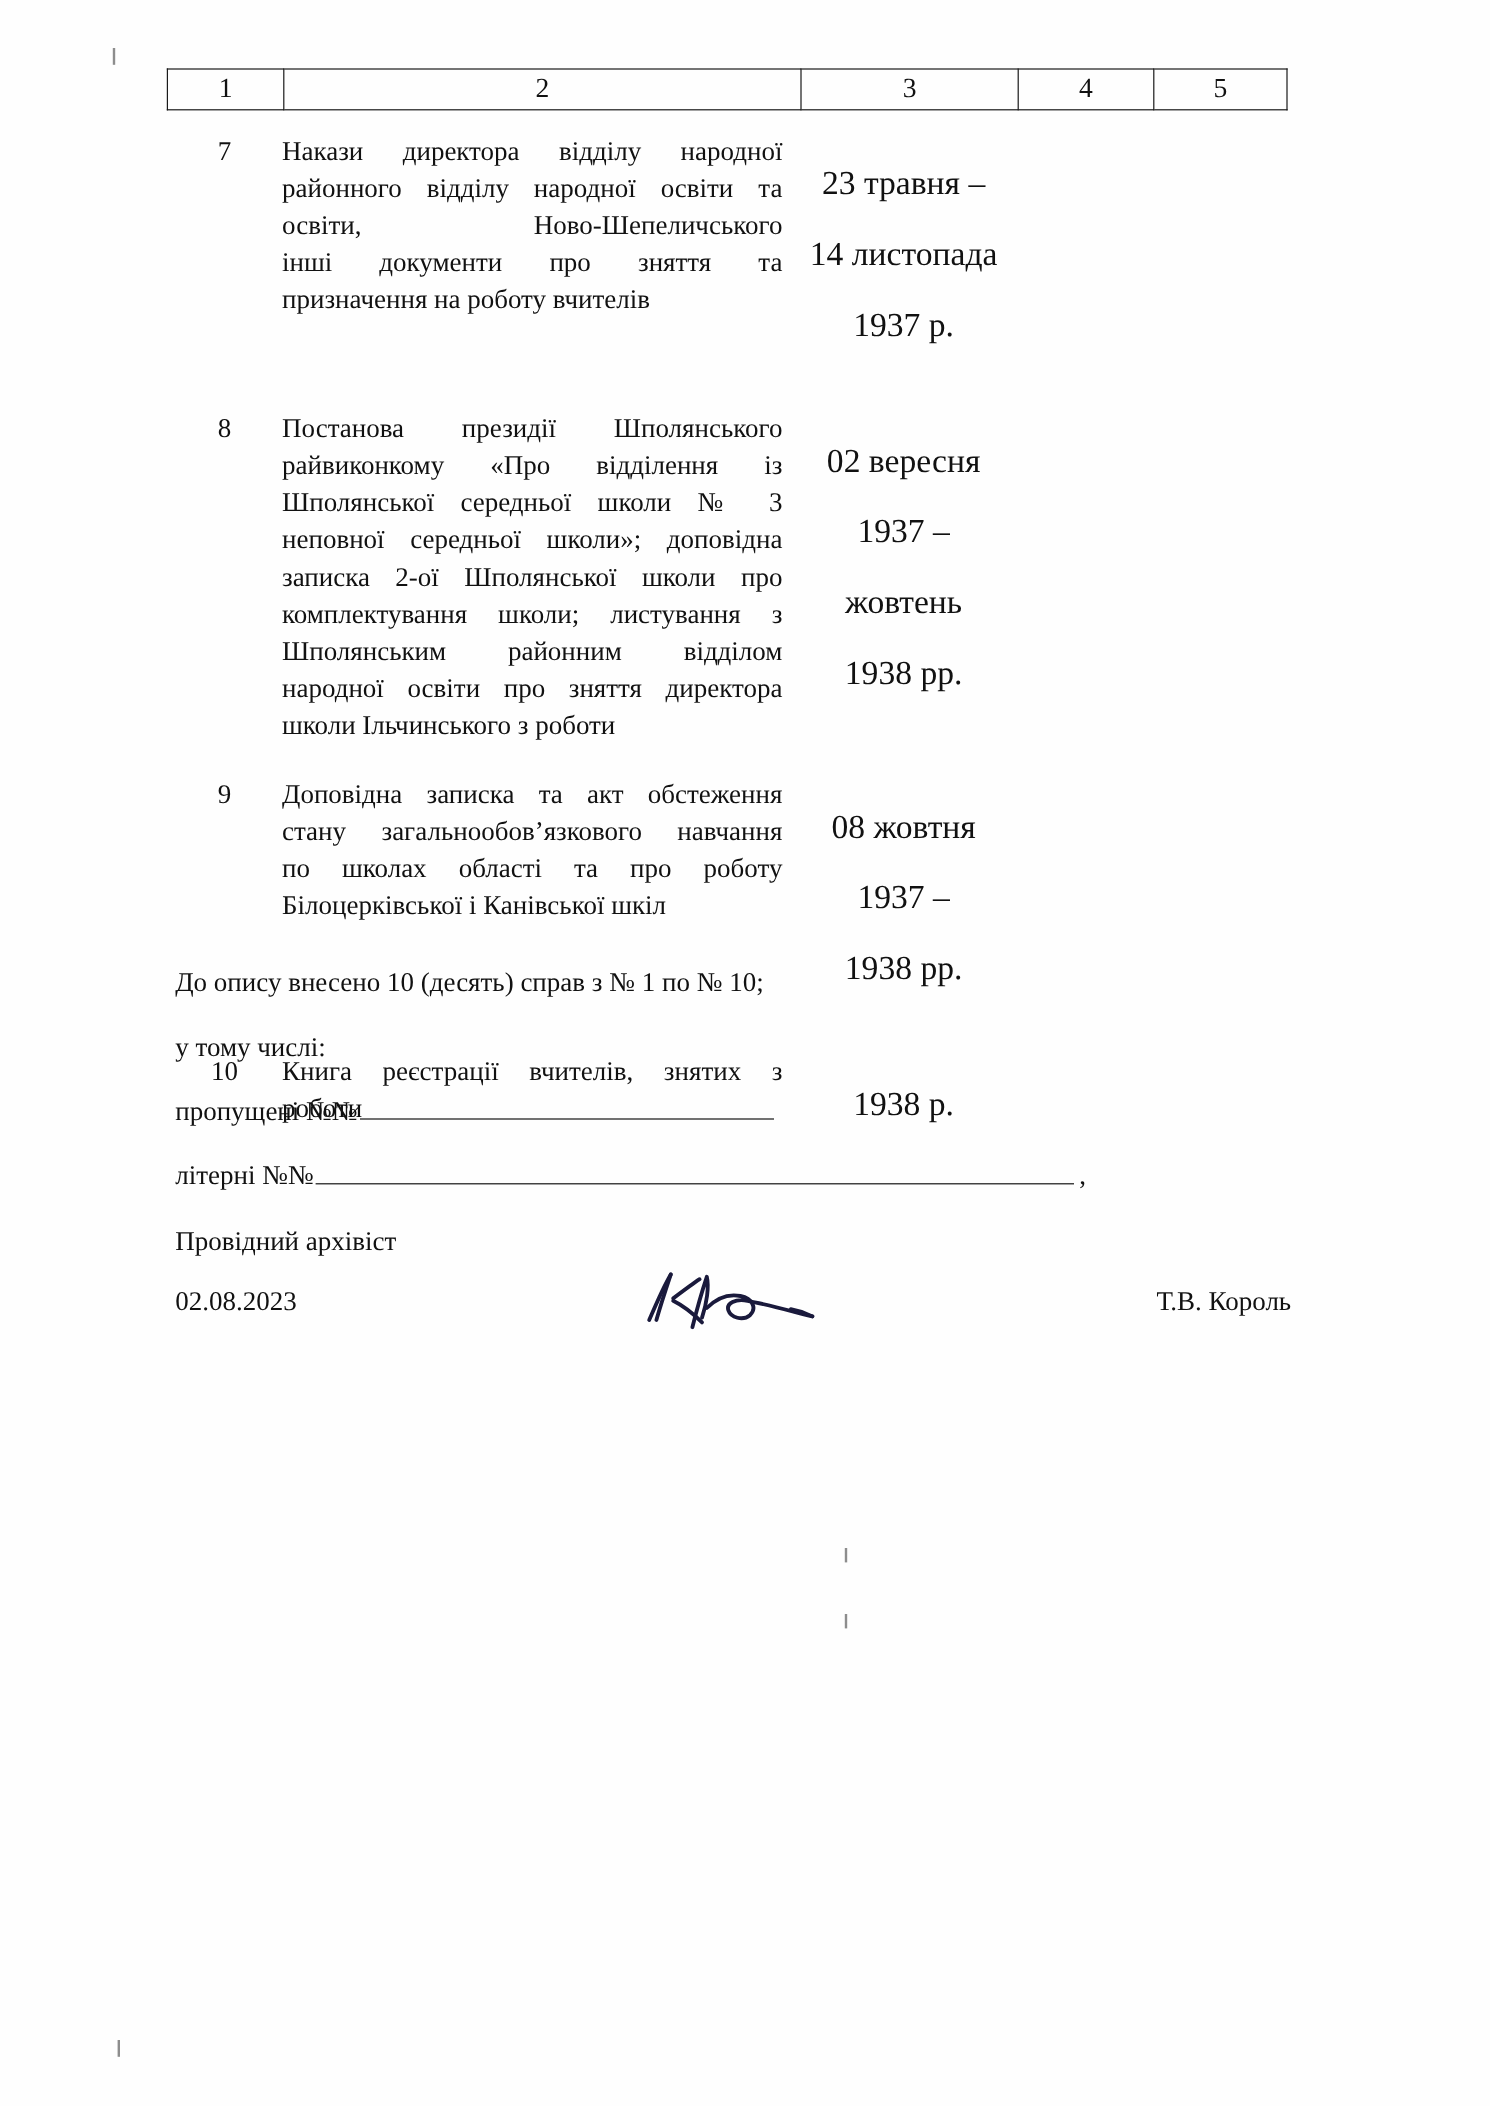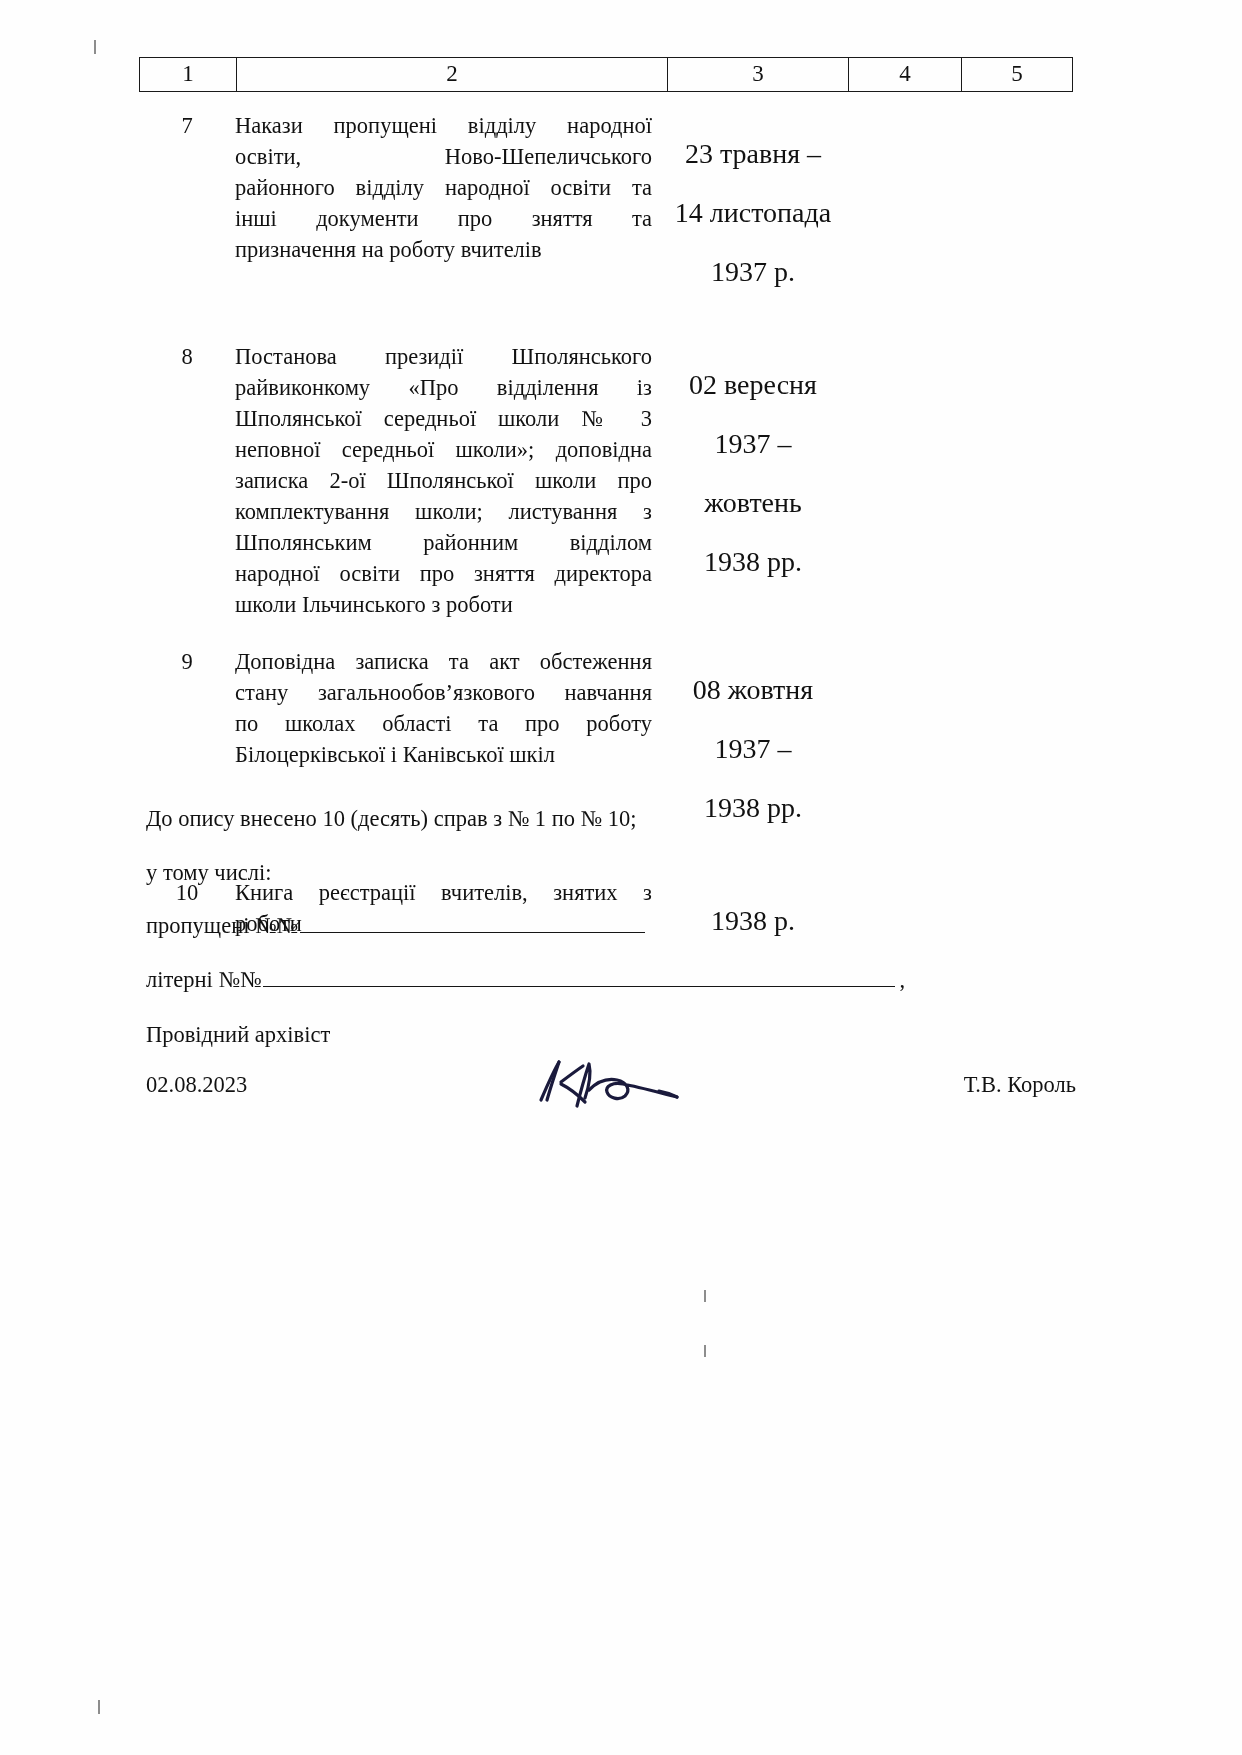--- a/index.html
+++ b/index.html
@@ -168,23 +168,23 @@
       <td class="c4">4</td>
       <td class="c5">5</td>
     </tr>
   </tbody>
     </table>
 
   <div class="rows" id="rows">
       <div class="row">
         <div class="num">7</div>
         <div class="desc">
-          <p class="just">Накази пропущені відділу народної</p>
+          <p class="just">Накази директора відділу народної</p>
+          <p class="just">районного відділу народної освіти та</p>
           <p class="just">освіти, Ново-Шепеличського</p>
-          <p class="just">районного відділу народної освіти та</p>
           <p class="just">інші документи про зняття та</p>
           <p class="last">призначення на роботу вчителів</p>
         </div>
         <div class="date">
           <p>23 травня –</p>
           <p>14 листопада</p>
           <p>1937 р.</p>
         </div>
         <div class="colx"></div>
         <div class="coly"></div>

